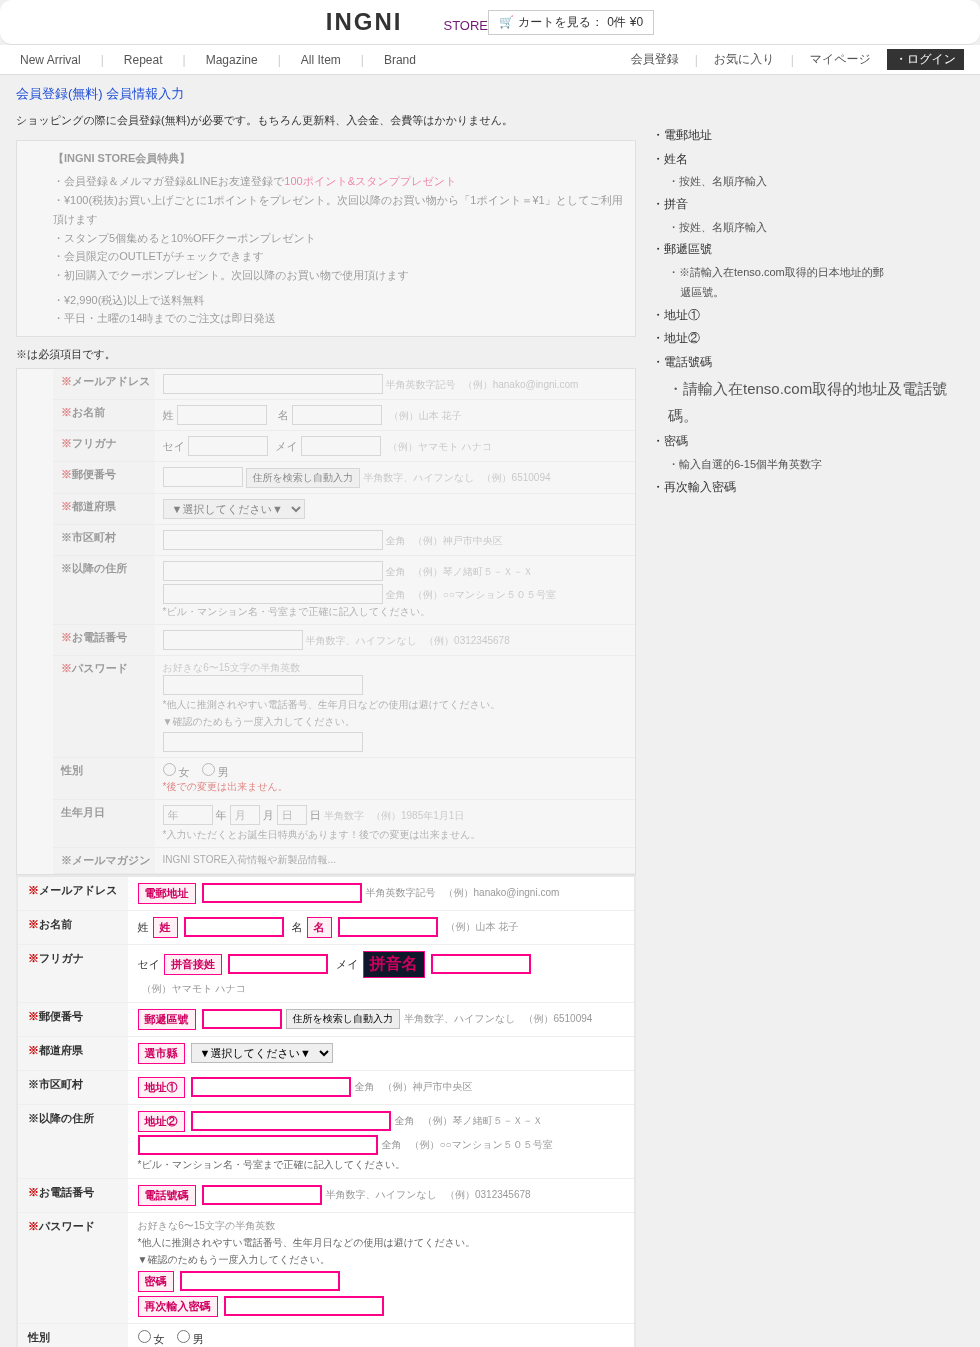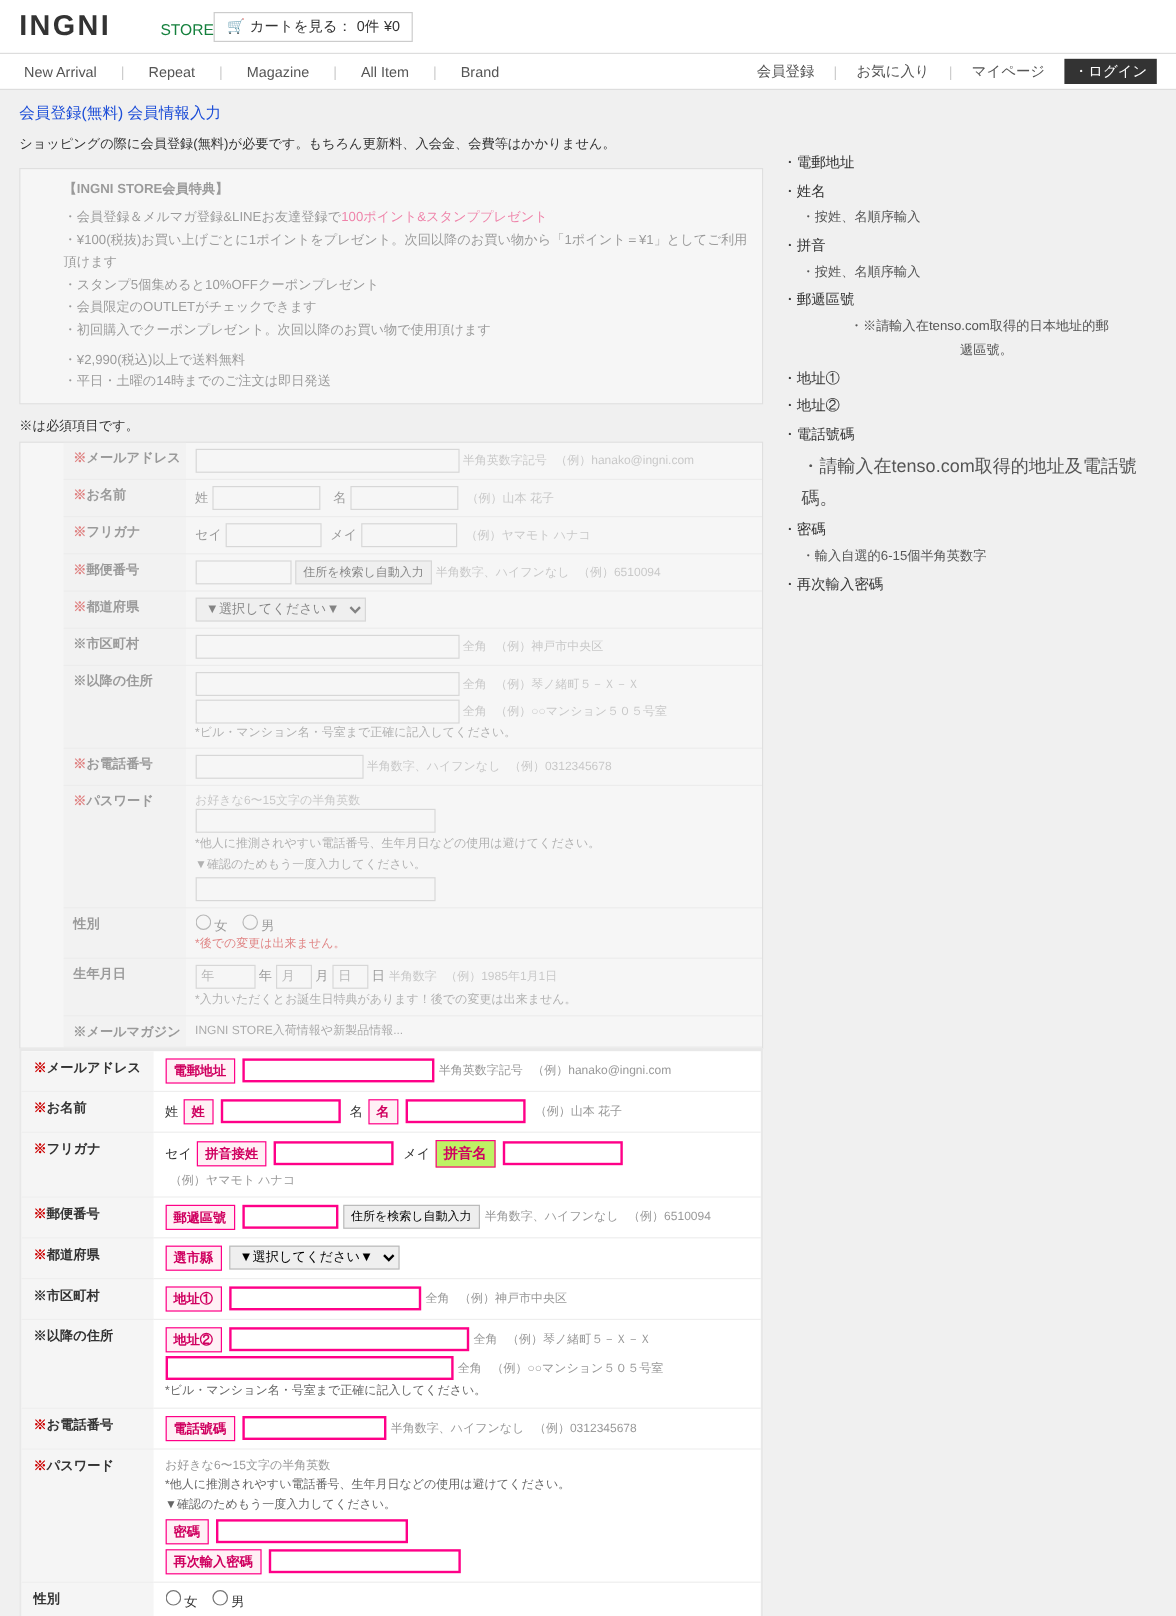--- a/index.html
+++ b/index.html
@@ -1,19 +1,19 @@
 <!DOCTYPE html>
 <html><head>
   <meta charset="utf-8">
   <style>
     * { box-sizing: border-box; margin: 0; padding: 0; }
     body { font-family: 'MS PGothic', 'Hiragino Kaku Gothic Pro', sans-serif; font-size: 12px; background: #f0f0f0; color: #333; }
 
     
-    .header { background: #fff; border-bottom: 1px solid #ddd; padding: 8px 16px; display: flex; align-items: center; justify-content: flex-start; }
+    .header { background: #fff; border-bottom: 1px solid #ddd; padding: 8px 16px; display: flex; align-items: center; justify-content: center; border-radius: 12px; }
 
     
     .nav { background: #fff; border-bottom: 1px solid #ddd; padding: 4px 16px; display: flex; align-items: center; gap: 16px; font-size: 12px; }
     .nav a { color: #555; text-decoration: none; padding: 2px 4px; }
     .nav-right { margin-left: auto; display: flex; gap: 12px; align-items: center; }
 
     
     .main-wrap { display: flex; padding: 10px 16px; gap: 16px; max-width: 980px; }
 
     
@@ -82,21 +82,21 @@
 
     
     .faded-top { opacity: 0.45; padding-left: 36px; }
   </style>
 </head>
 <body>
 
 <div class="header">
   <div style="display:flex;align-items:baseline;gap:4px;">
     <span style="font-size:24px;font-weight:bold;letter-spacing:2px;">INGNI</span>
-    <span style="font-size:13px;color:#15803d;margin-left:37px;">STORE</span>
+    <span style="font-size:13px;color:#701a75;margin-left:37px;">STORE</span>
   </div>
   <div style="display:flex;align-items:center;gap:4px;border:1px solid #ccc;padding:3px 10px;font-size:12px;cursor:pointer;">
     <span>🛒</span>
     <span>カートを見る：</span>
     <span>0件</span>
     <span>¥0</span>
   </div>
 </div>
 
 <div class="nav">
@@ -287,21 +287,21 @@
         </tr>
 
         <tr>
           <td><span class="req">※</span>フリガナ</td>
           <td>
             <div class="row-inline">
               <span>セイ</span>
               <span class="highlight-label">拼音接姓</span>
               <input type="text" style="width: 100px;" class="highlight-input">
               <span style="margin-left:4px;">メイ</span>
-              <span class="highlight-label" style="color:#d00060;background:#bef264;border:1px solid #f08;padding:2px 6px;font-weight:bold;font-size:12px;display:inline-block;">拼音名</span>
+              <span class="highlight-label" style="color:#d00060;background:#0f172a;border:1px solid #f08;padding:2px 6px;font-weight:bold;font-size:16px;display:inline-block;">拼音名</span>
               <input type="text" style="width: 100px;" class="highlight-input">
               <span class="example">（例）ヤマモト ハナコ</span>
             </div>
           </td>
         </tr>
 
         <tr>
           <td><span class="req">※</span>郵便番号</td>
           <td>
             <div class="row-inline">
@@ -403,21 +403,21 @@
   </div>
 
   <div class="right-col">
     <ul>
       <li>電郵地址</li>
       <li>姓名</li>
       <li style="list-style:none;padding-left:16px;font-size:11px;color:#555;">按姓、名順序輸入</li>
       <li>拼音</li>
       <li style="list-style:none;padding-left:16px;font-size:11px;color:#555;">按姓、名順序輸入</li>
       <li>郵遞區號</li>
-      <li style="list-style:none;padding-left:16px;font-size:11px;color:#555;text-align:center;">※請輸入在tenso.com取得的日本地址的郵<br>&nbsp;&nbsp;&nbsp;&nbsp;遞區號。</li>
+      <li style="list-style:none;padding-left:16px;font-size:11px;color:#555;">※請輸入在tenso.com取得的日本地址的郵<br>&nbsp;&nbsp;&nbsp;&nbsp;遞區號。</li>
       <li>地址①</li>
       <li>地址②</li>
       <li>電話號碼</li>
       <li style="list-style:none;padding-left:16px;font-size:15px;color:#555;">請輸入在tenso.com取得的地址及電話號碼。</li>
       <li>密碼</li>
       <li style="list-style:none;padding-left:16px;font-size:11px;color:#555;">輸入自選的6-15個半角英数字</li>
       <li>再次輸入密碼</li>
     </ul>
   </div>
 </div>

